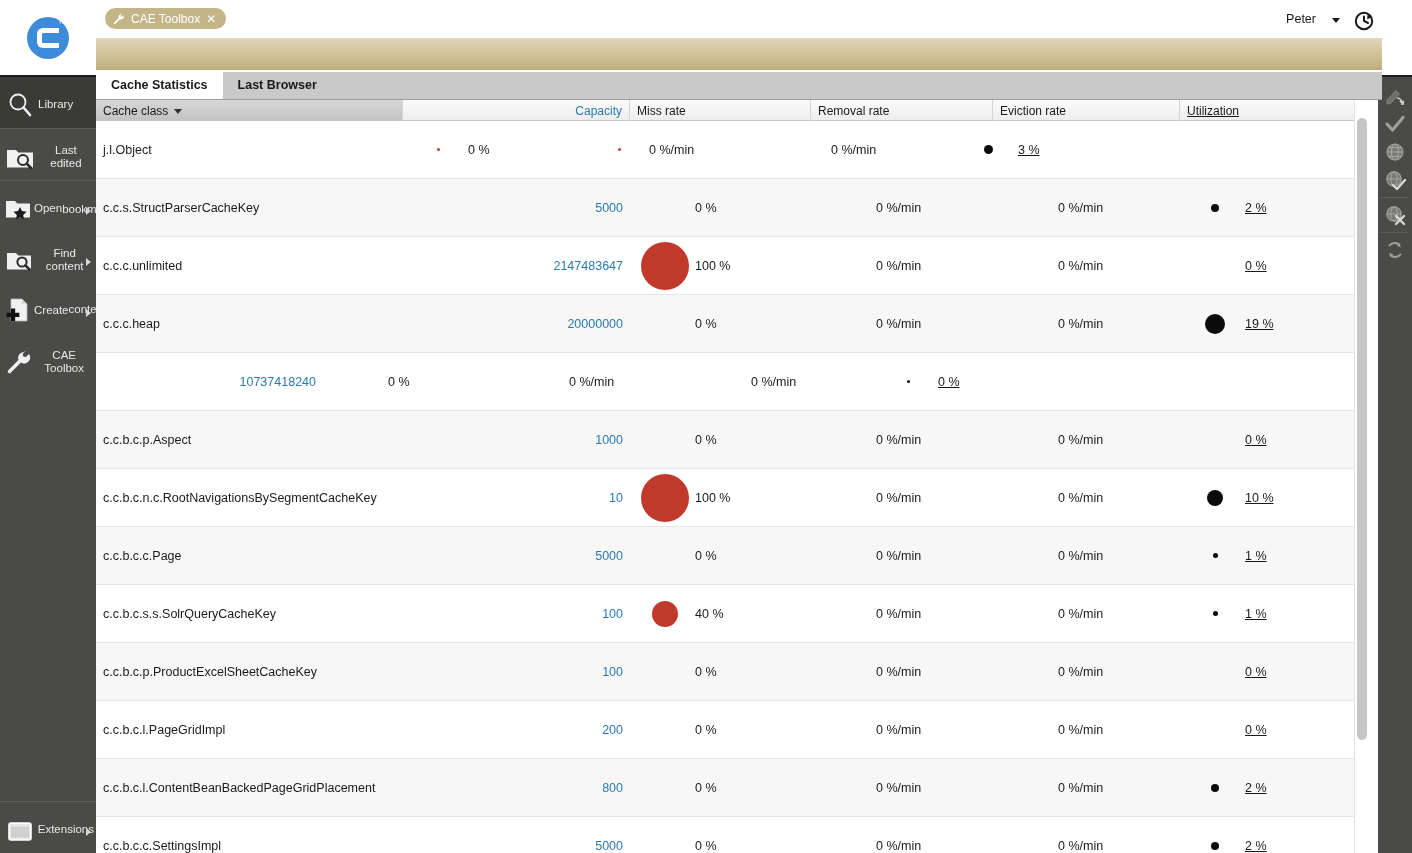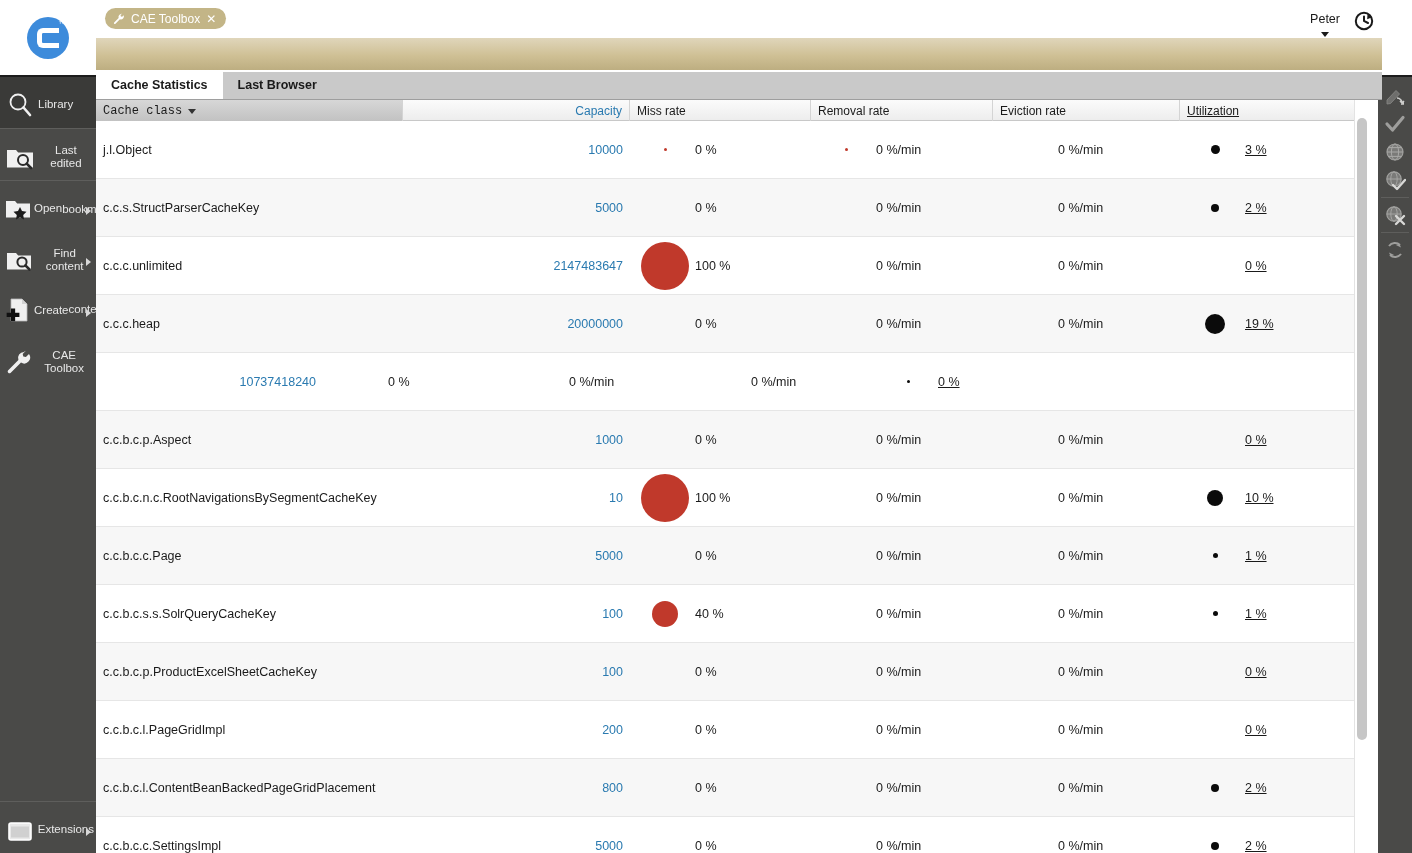--- a/index.html
+++ b/index.html
@@ -50,21 +50,21 @@
     display: flex; align-items: center; gap: 6px;
     padding: 0 10px 0 8px; color: #ffffff; font-size: 12px;
     white-space: nowrap; cursor: pointer;
   }
   .doc-tab .wrench { display: inline-block; width: 12px; height: 12px; }
   .doc-tab .x { font-size: 12px; line-height: 12px; }
 
   .user-menu {
     position: absolute; right: 72px; top: 12px;
     font-size: 12.5px; color: #1a1a1a; cursor: pointer;
-    display: flex; align-items: center; gap: 4px; flex-direction: column;
+    display: flex; align-items: center; gap: 16px;
   }
   .caret-dn {
     width: 0; height: 0; border-left: 4px solid transparent;
     border-right: 4px solid transparent; border-top: 5px solid #1a1a1a;
     margin-top: 2px;
   }
   .reload-btn {
     position: absolute; right: 38px; top: 11px;
     width: 20px; height: 20px; cursor: pointer;
   }
@@ -129,21 +129,21 @@
     position: relative; width: 1266px; height: 21px;
     background: linear-gradient(to bottom, #fbfbfb 0%, #ededed 100%);
     border-bottom: 1px solid #c8c8c8;
     display: flex;
   }
   .th {
     height: 21px; font-size: 12px; color: #1a1a1a;
     display: flex; align-items: center; padding: 0 7px;
     border-right: 1px solid #d4d4d4; cursor: pointer; white-space: nowrap;
   }
-  .th.sorted { background: linear-gradient(to bottom, #d7d7d7 0%, #c2c2c2 100%); font-family: Liberation Mono, monospace; }
+  .th.sorted { background: linear-gradient(to bottom, #d7d7d7 0%, #c2c2c2 100%); }
   .th.right { justify-content: flex-end; }
   .th .sortcaret {
     width: 0; height: 0; border-left: 4px solid transparent;
     border-right: 4px solid transparent; border-top: 5px solid #333;
     margin-left: 6px; margin-top: 2px;
   }
 
   .tbody { position: relative; width: 1266px; }
   .row {
     display: flex; height: 58px; align-items: center;
@@ -390,23 +390,20 @@
         <div class="th c-util">
           <span>Utilization</span>
         </div>
       </div>
 
       <div class="tbody" id="tbody">
           <div class="row">
             <div class="cell c-class">
               <span>j.l.Object</span>
             </div>
-            <div class="cell c-cap">
-              <span>10000</span>
-            </div>
             <div class="cell c-miss">
               <span class="bubble-slot">
                 <span class="bubble red" style="width: 3px; height: 3px;"></span>
               </span>
               <span class="val">0 %</span>
             </div>
             <div class="cell c-remov">
               <span class="bubble-slot">
                 <span class="bubble red" style="width: 3px; height: 3px;"></span>
               </span>

